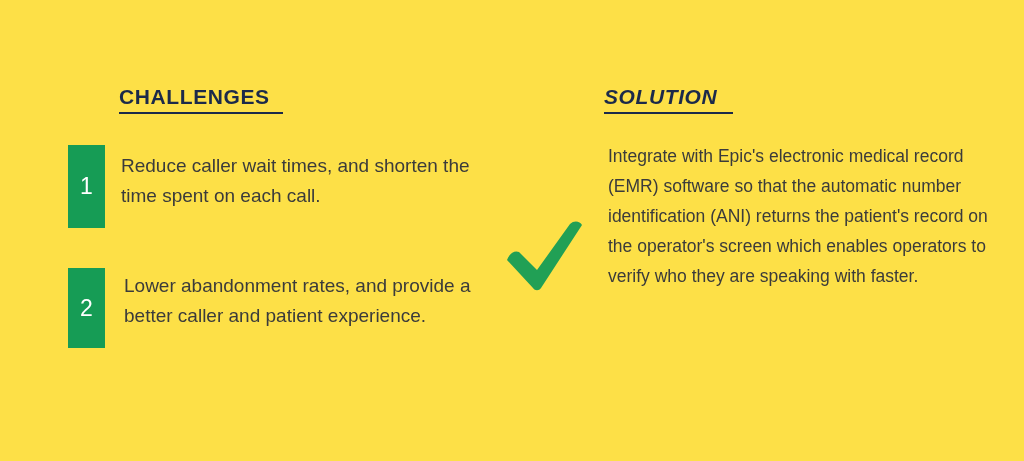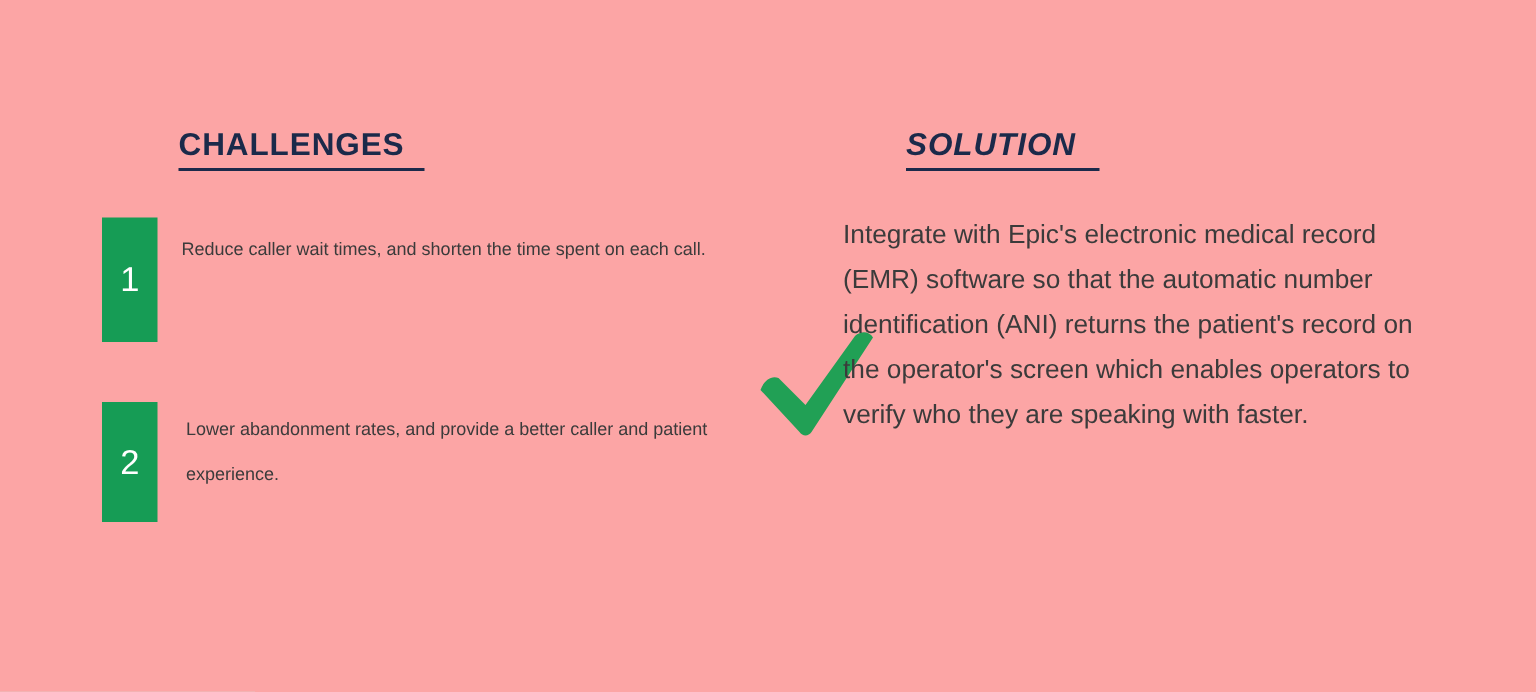--- a/index.html
+++ b/index.html
@@ -10,21 +10,21 @@
     width: 1024px;
     height: 461px;
     background: #d9d9d9;
     font-family: "Liberation Sans", sans-serif;
     overflow: hidden;
   }
   .canvas {
     position: relative;
     width: 1024px;
     height: 461px;
-    background: #fca5a5;
+    background: #fde047;
   }
 
   
   .section-heading {
     position: absolute;
     font-size: 21px;
     font-weight: bold;
     letter-spacing: 0.6px;
     color: #1b2a4a;
     white-space: nowrap;
@@ -60,40 +60,40 @@
     justify-content: center;
     font-size: 23px;
     font-weight: 400;
     flex: 0 0 auto;
   }
   #challenge-item-2 .badge { height: 80px; }
 
   .challenge-text {
     margin-left: 16px;
     width: 382px;
-    font-size: 12px;
+    font-size: 19px;
     line-height: 30px;
     color: #3b3b3b;
     padding-top: 6px;
   }
   #challenge-item-2 .challenge-text { padding-top: 3px; margin-left: 19px; }
 
   
   #check-icon {
     position: absolute;
     left: 500px;
     top: 218px;
     width: 88px;
     height: 76px;
   }
 
   
   #solution-text {
     position: absolute;
-    left: 562px;
+    left: 608px;
     top: 141px;
     width: 396px;
     font-size: 17.5px;
     line-height: 30px;
     color: #3b3b3b;
   }
 </style>
 </head>
 <body>
 

